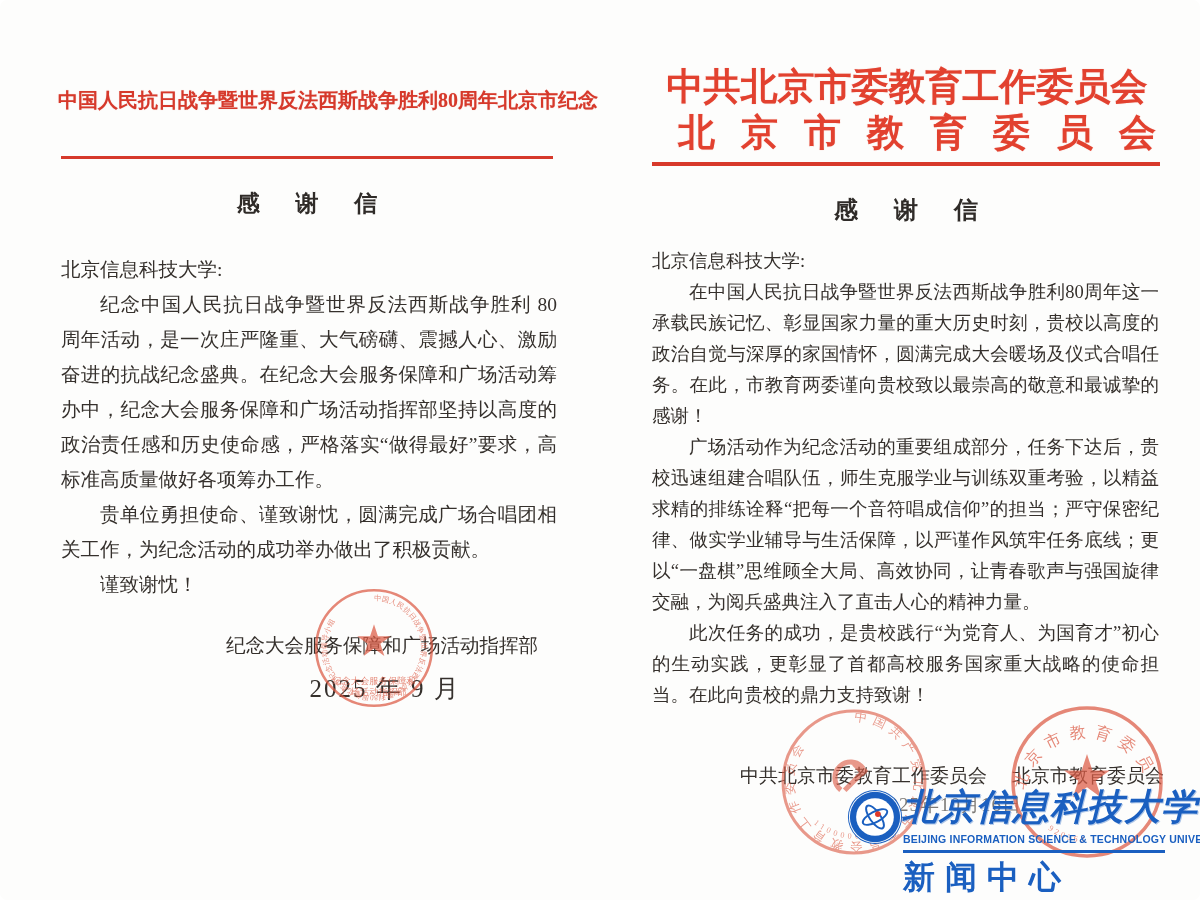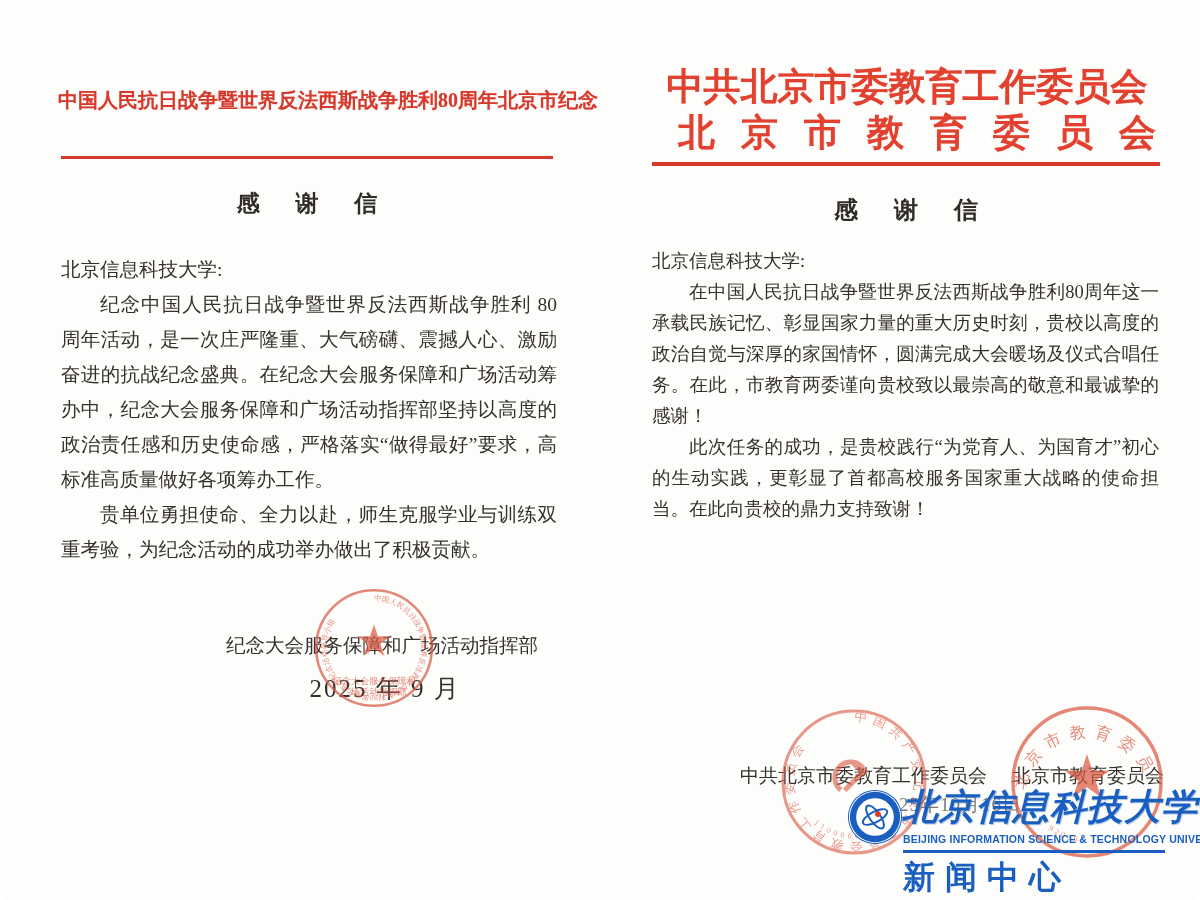--- a/index.html
+++ b/index.html
@@ -71,21 +71,22 @@
   <div class="page" style="left:0;width:600px;">
     <div class="l-header">
       <div>中国人民抗日战争暨世界反法西斯战争胜利80周年北京市纪念</div>
     </div>
     <div class="l-rule"></div>
     <div class="l-title">感 谢 信</div>
 
     <div class="l-body">
       <p class="salutation">北京信息科技大学:</p>
       <p>纪念中国人民抗日战争暨世界反法西斯战争胜利 80 周年活动，是一次庄严隆重、大气磅礴、震撼人心、激励奋进的抗战纪念盛典。在纪念大会服务保障和广场活动筹办中，纪念大会服务保障和广场活动指挥部坚持以高度的政治责任感和历史使命感，严格落实“做得最好”要求，高标准高质量做好各项筹办工作。</p>
-      <p>贵单位勇担使命、全力以赴，师生克服学业与训练双重考验，为纪念活动的成功举办做出了积极贡献。</p>
+      <p>贵单位勇担使命、谨致谢忱，圆满完成广场合唱团相关工作，为纪念活动的成功举办做出了积极贡献。</p>
+      <p>谨致谢忱！</p>
     </div>
 
     <div class="l-sign">纪念大会服务保障和广场活动指挥部</div>
     <div class="l-date">2025 年 9 月</div>
 
     <svg class="l-seal" viewBox="0 0 124 124">
       <defs>
         <path id="ringL" d="M62,16 A46,46 0 1 1 62,108 A46,46 0 1 1 62,16"></path>
       </defs>
       <circle cx="62" cy="62" r="56" class="seal-stroke" stroke-width="2.5"></circle>
@@ -100,20 +101,21 @@
 
   <div class="page" style="left:600px;width:600px;">
     <div class="r-header1" style="position:absolute;left:52px;">中共北京市委教育工作委员会</div>
     <div class="r-header2" style="position:absolute;left:52px;">北京市教育委员会</div>
     <div class="r-rule" style="position:absolute;left:52px;"></div>
     <div class="r-title" style="position:absolute;left:52px;">感 谢 信</div>
 
     <div class="r-body" style="position:absolute;left:52px;">
       <p class="salutation">北京信息科技大学:</p>
       <p>在中国人民抗日战争暨世界反法西斯战争胜利80周年这一承载民族记忆、彰显国家力量的重大历史时刻，贵校以高度的政治自觉与深厚的家国情怀，圆满完成大会暖场及仪式合唱任务。在此，市教育两委谨向贵校致以最崇高的敬意和最诚挚的感谢！</p>
+      <p>广场活动作为纪念活动的重要组成部分，任务下达后，贵校迅速组建合唱队伍，师生克服学业与训练双重考验，以精益求精的排练诠释“把每一个音符唱成信仰”的担当；严守保密纪律、做实学业辅导与生活保障，以严谨作风筑牢任务底线；更以“一盘棋”思维顾全大局、高效协同，让青春歌声与强国旋律交融，为阅兵盛典注入了直击人心的精神力量。</p>
       <p>此次任务的成功，是贵校践行“为党育人、为国育才”初心的生动实践，更彰显了首都高校服务国家重大战略的使命担当。在此向贵校的鼎力支持致谢！</p>
     </div>
 
     <div class="r-sign" style="position:absolute;left:140px;">
       <span>中共北京市委教育工作委员会</span>
       <span>北京市教育委员会</span>
     </div>
     <div class="r-date" style="position:absolute;left:278px;">2025年10月16日</div>
 
     <svg class="seal-party" style="position:absolute;left:178px;" viewBox="0 0 150 150">

